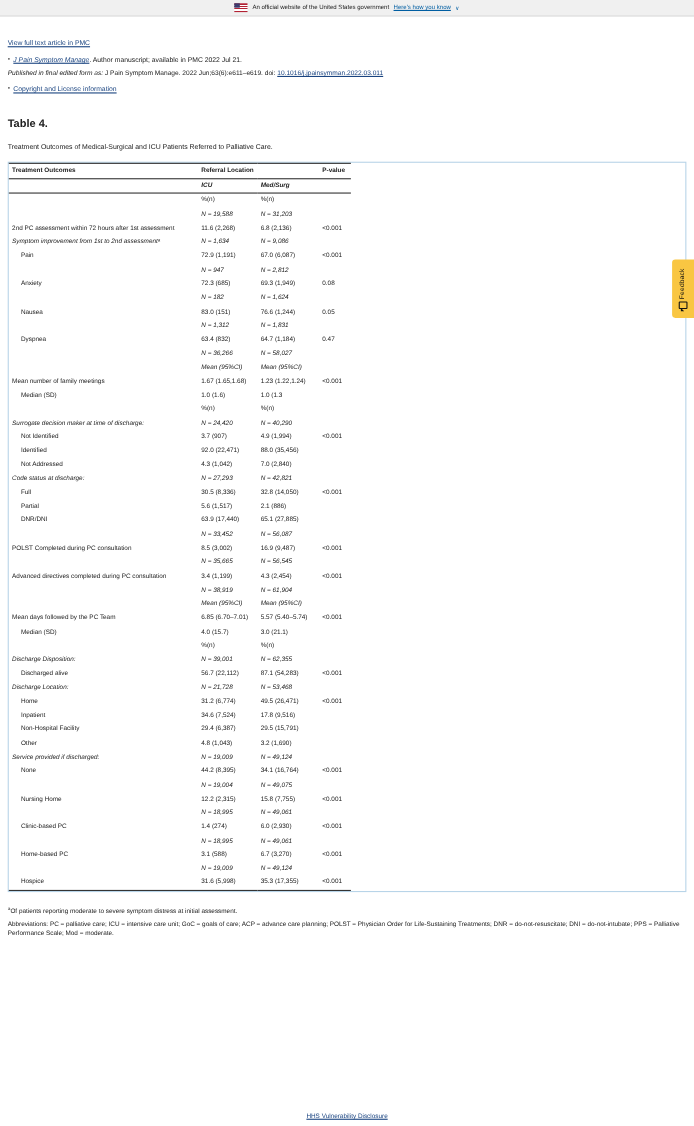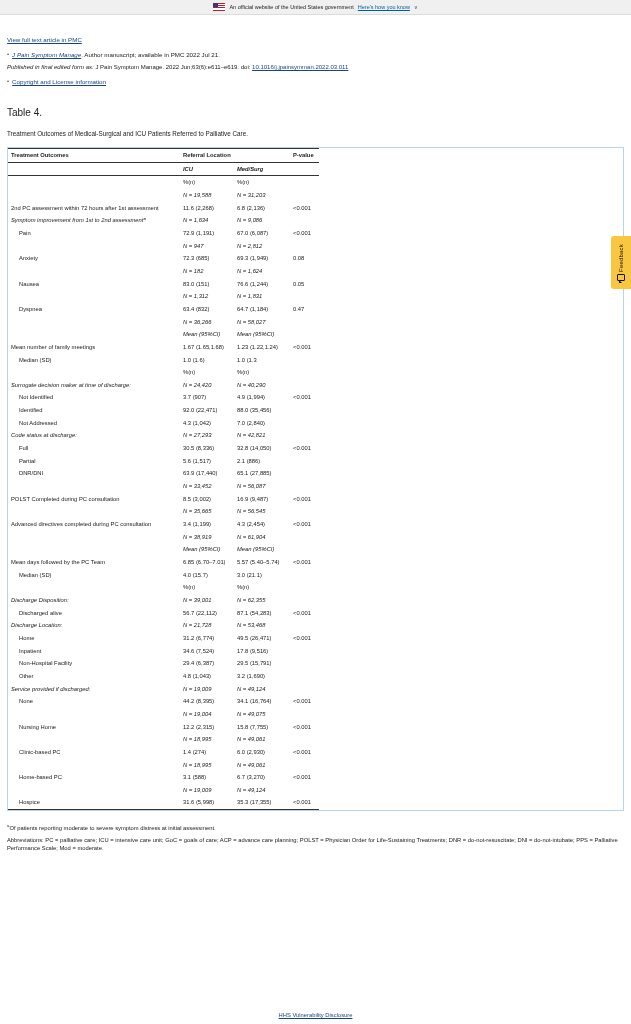--- a/index.html
+++ b/index.html
@@ -85,21 +85,21 @@
     font-size: 6.2px;
     display: flex;
     align-items: flex-start;
     gap: 3px;
   }
 
   
   .table-label {
     margin: 22px 0 0 7px;
     font-family: "Liberation Sans", sans-serif;
-    font-weight: normal;
+    font-weight: bold;
     font-size: 10px;
     color: #212121;
   }
   .table-caption {
     margin: 12px 7px 0 7px;
     font-size: 6.3px;
     color: #212121;
     font-family: "Liberation Sans", sans-serif;
   }
 

